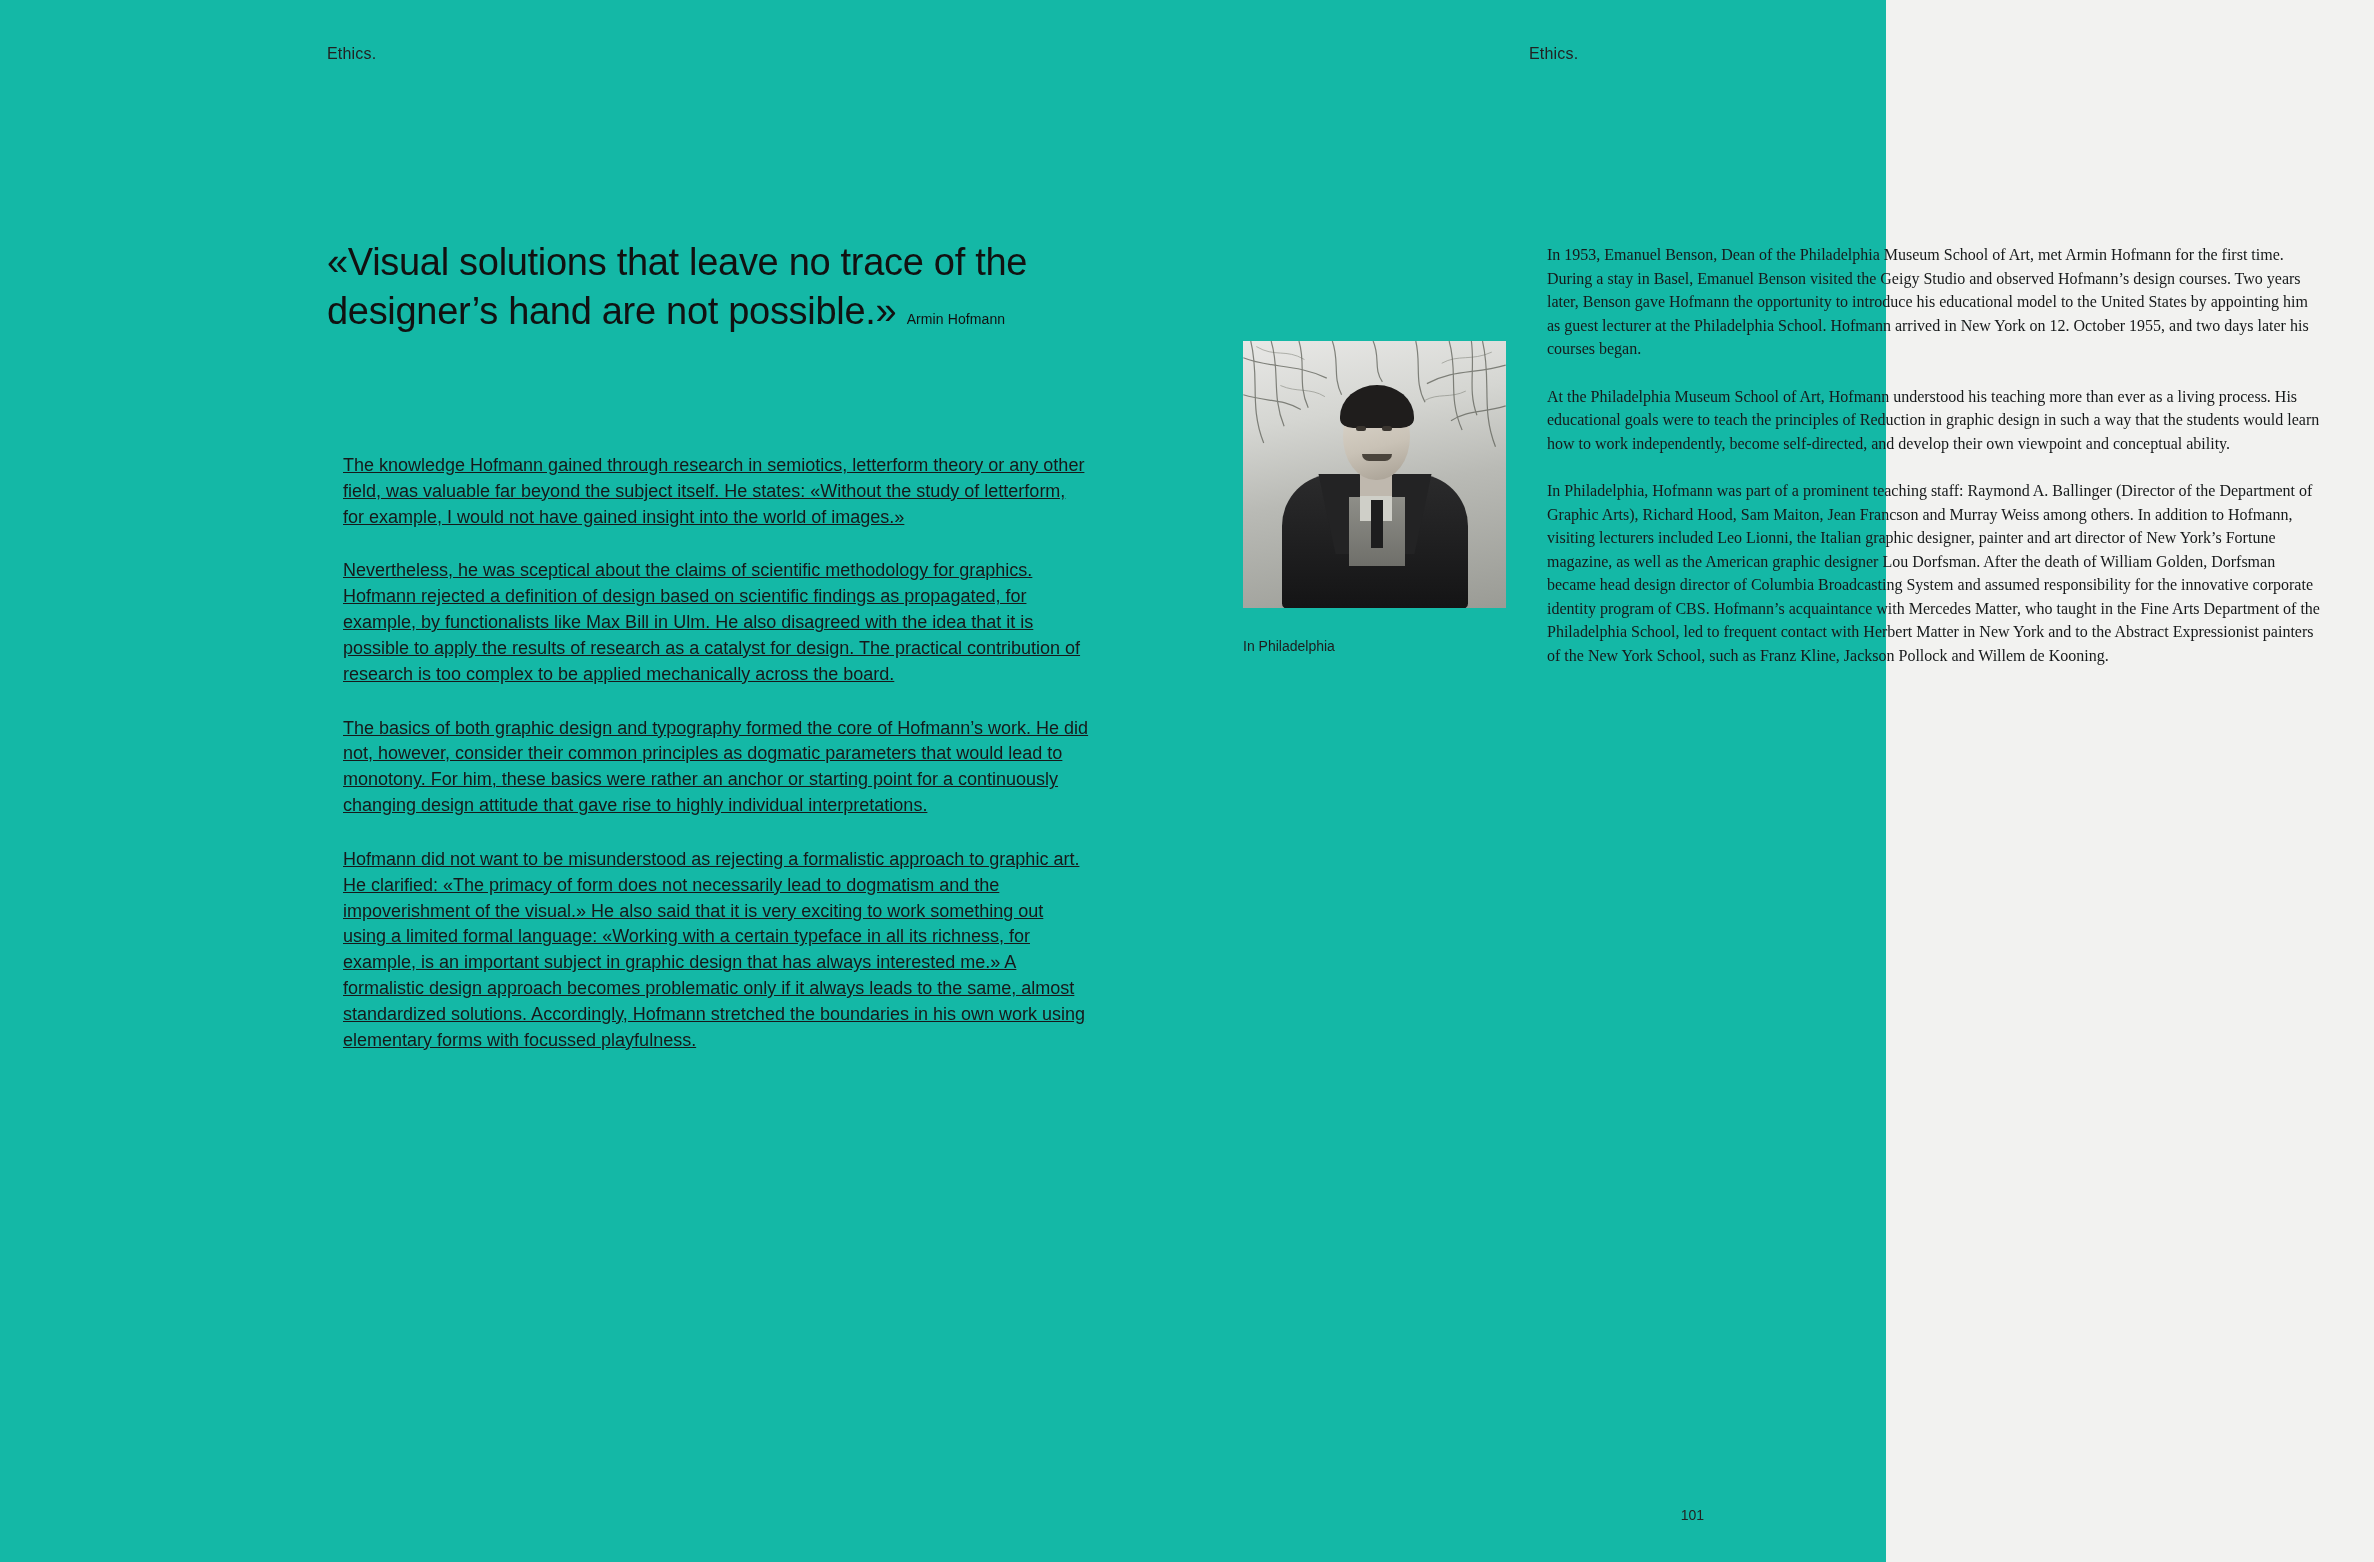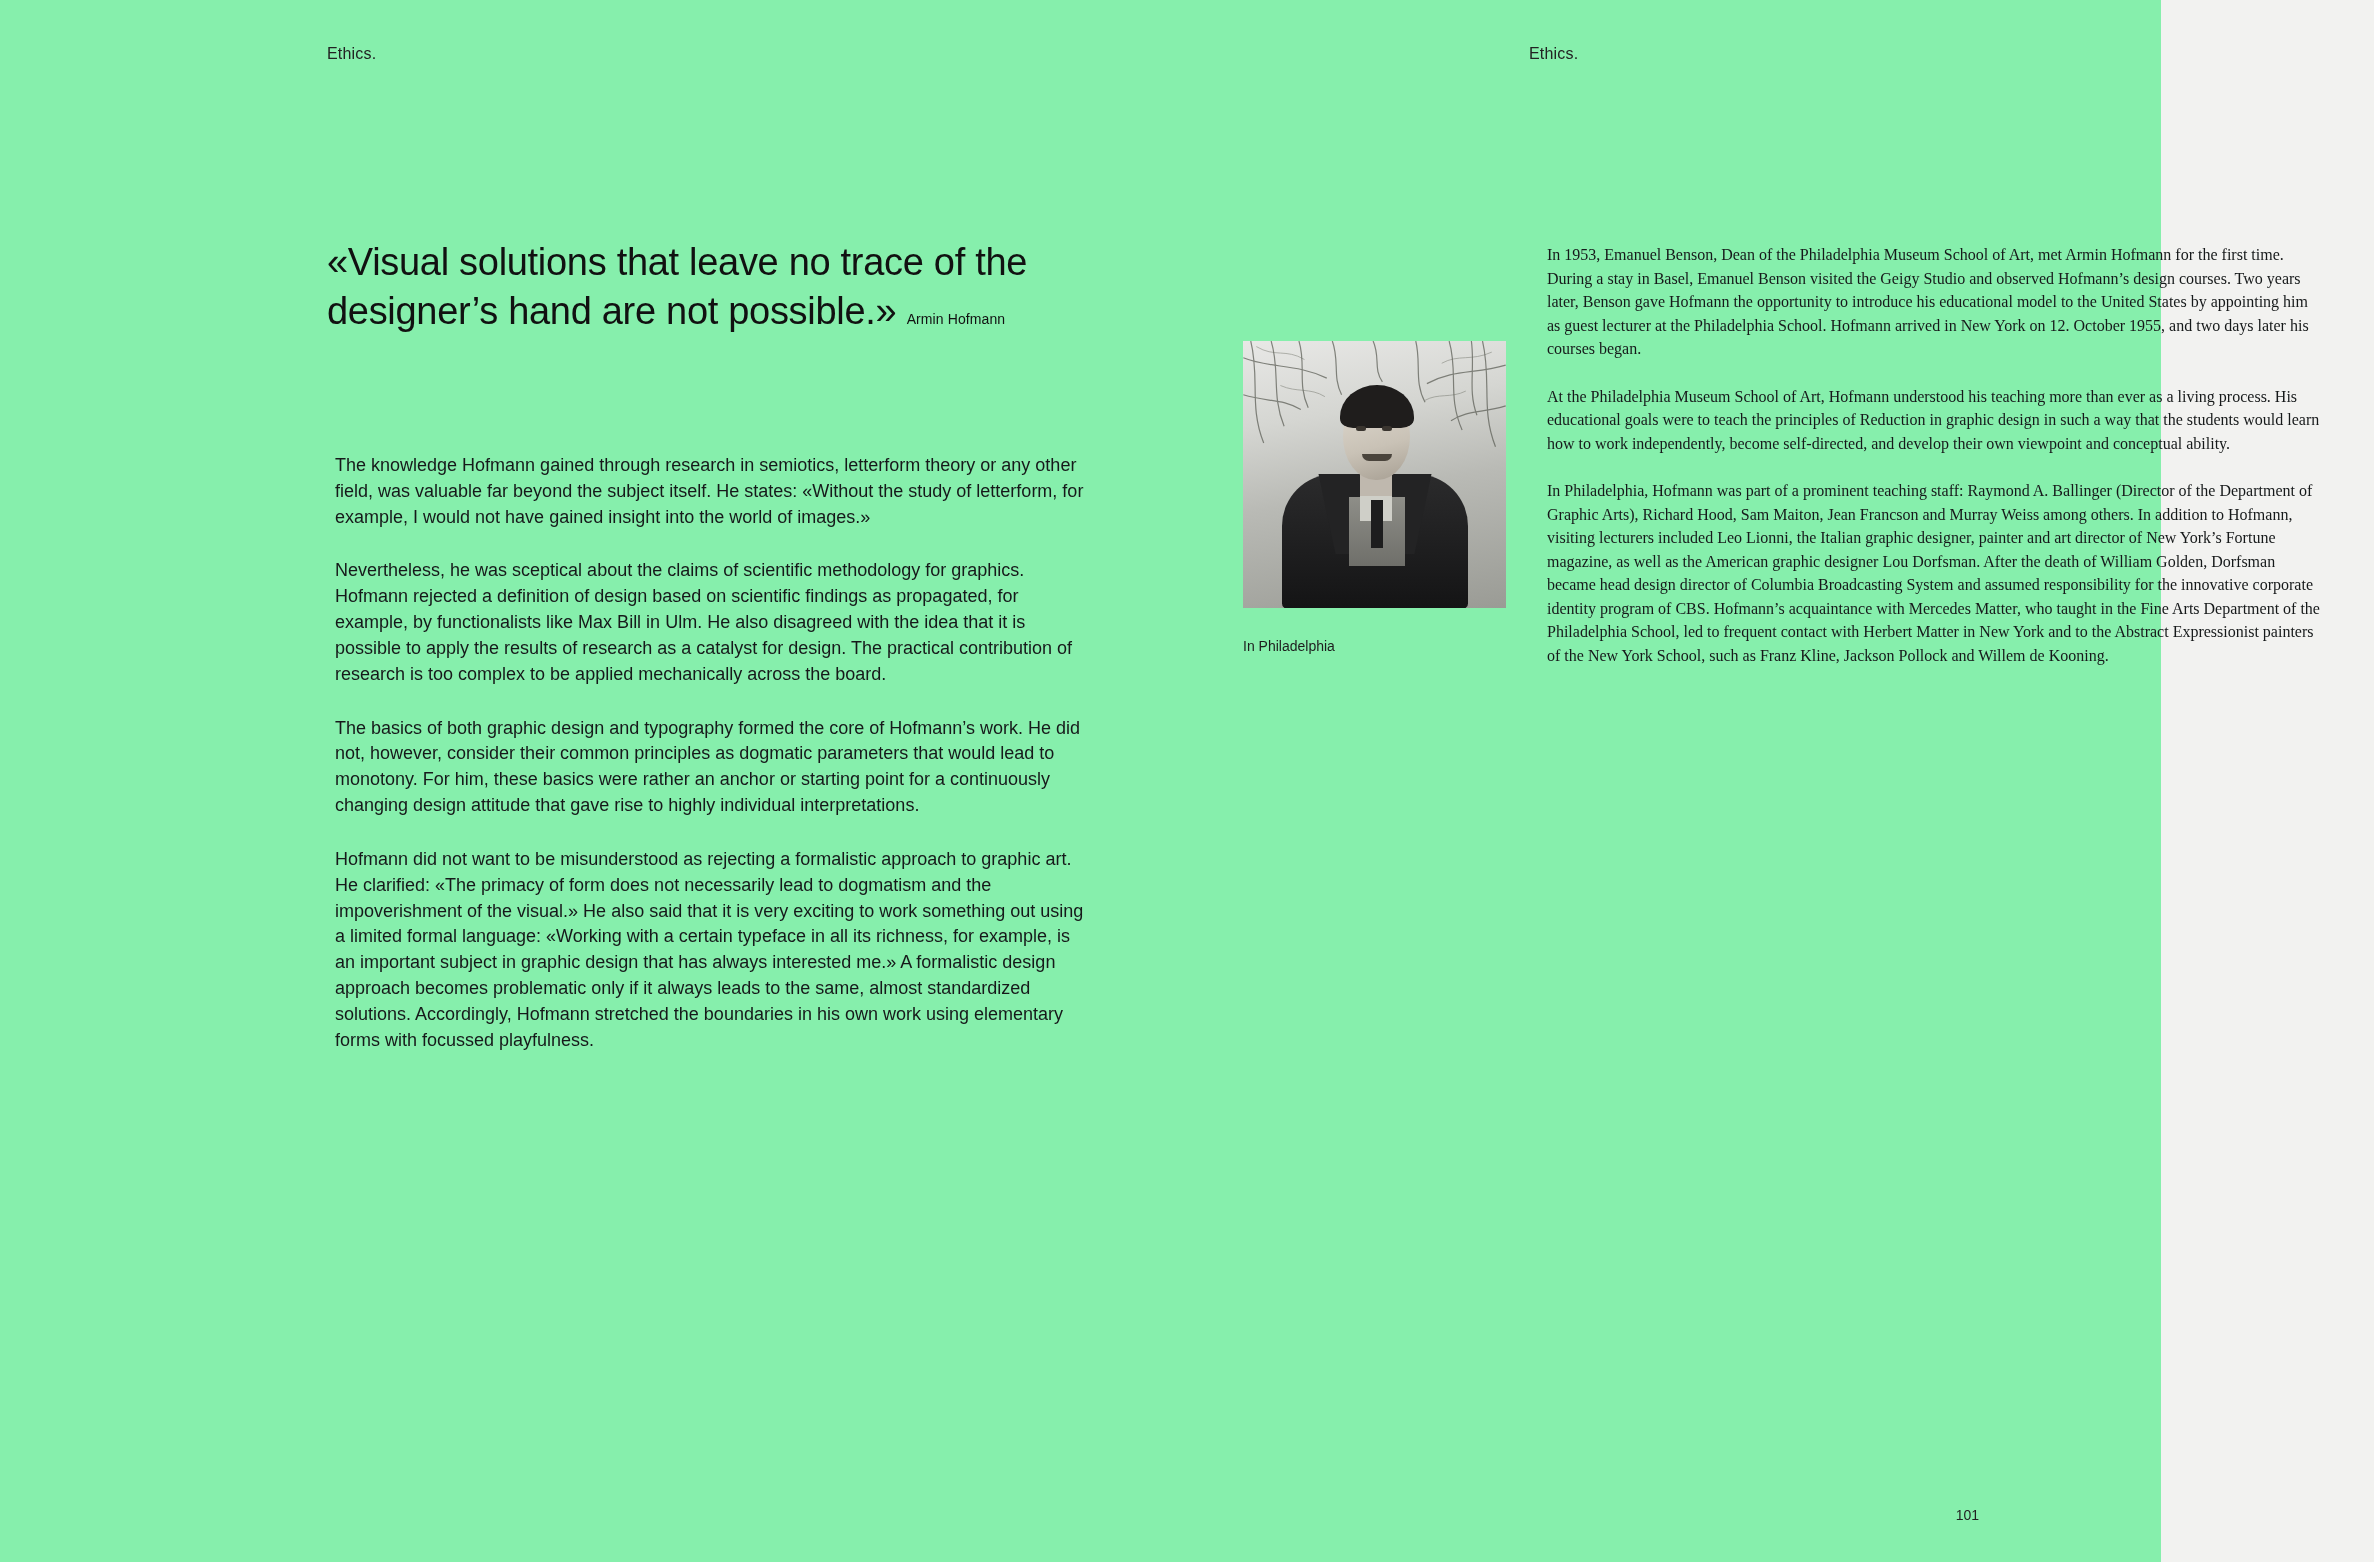--- a/index.html
+++ b/index.html
@@ -7,23 +7,23 @@
   body {
     width: 2375px;
     height: 1562px;
     background: #f2f2f0;
     font-family: "Liberation Sans", sans-serif;
     color: #1a1a1a;
     overflow: hidden;
   }
   .spread {
     position: relative;
-    width: 2161px;
+    width: 1886px;
     height: 1562px;
-    background: #86efac;
+    background: #14b8a6;
   }
 
   
   .running-head {
     position: absolute;
     font-family: "Liberation Sans", sans-serif;
     font-size: 16px;
     letter-spacing: 0.2px;
     color: #222;
   }
@@ -61,21 +61,21 @@
   .body-col-left {
     position: absolute;
     top: 453px;
     left: 0;
     width: 762px;
     font-family: "Liberation Sans", sans-serif;
     font-size: 18px;
     line-height: 1.435;
     color: #16191a;
   }
-  .body-col-left p { margin: 0 0 28px 8px; }
+  .body-col-left p { margin: 0 0 28px 16px; text-decoration: underline; }
   .body-col-left p:last-child { margin-bottom: 0; }
 
   
   .page-right {
     position: absolute;
     left: 1243px;
     top: 0;
     width: 928px;
     height: 1562px;
   }

